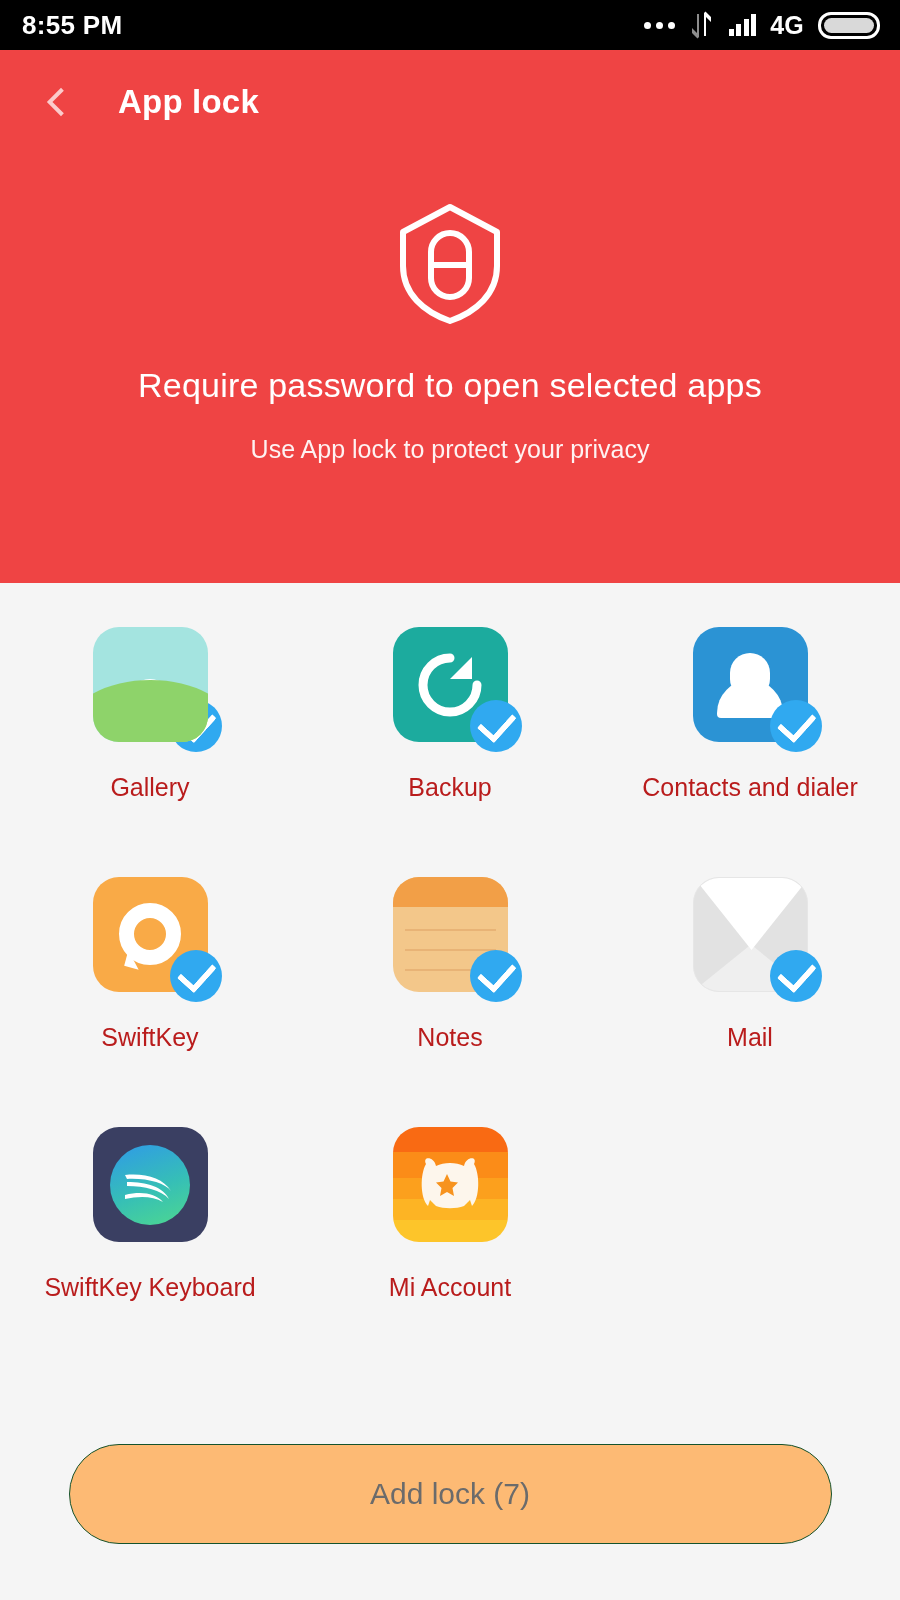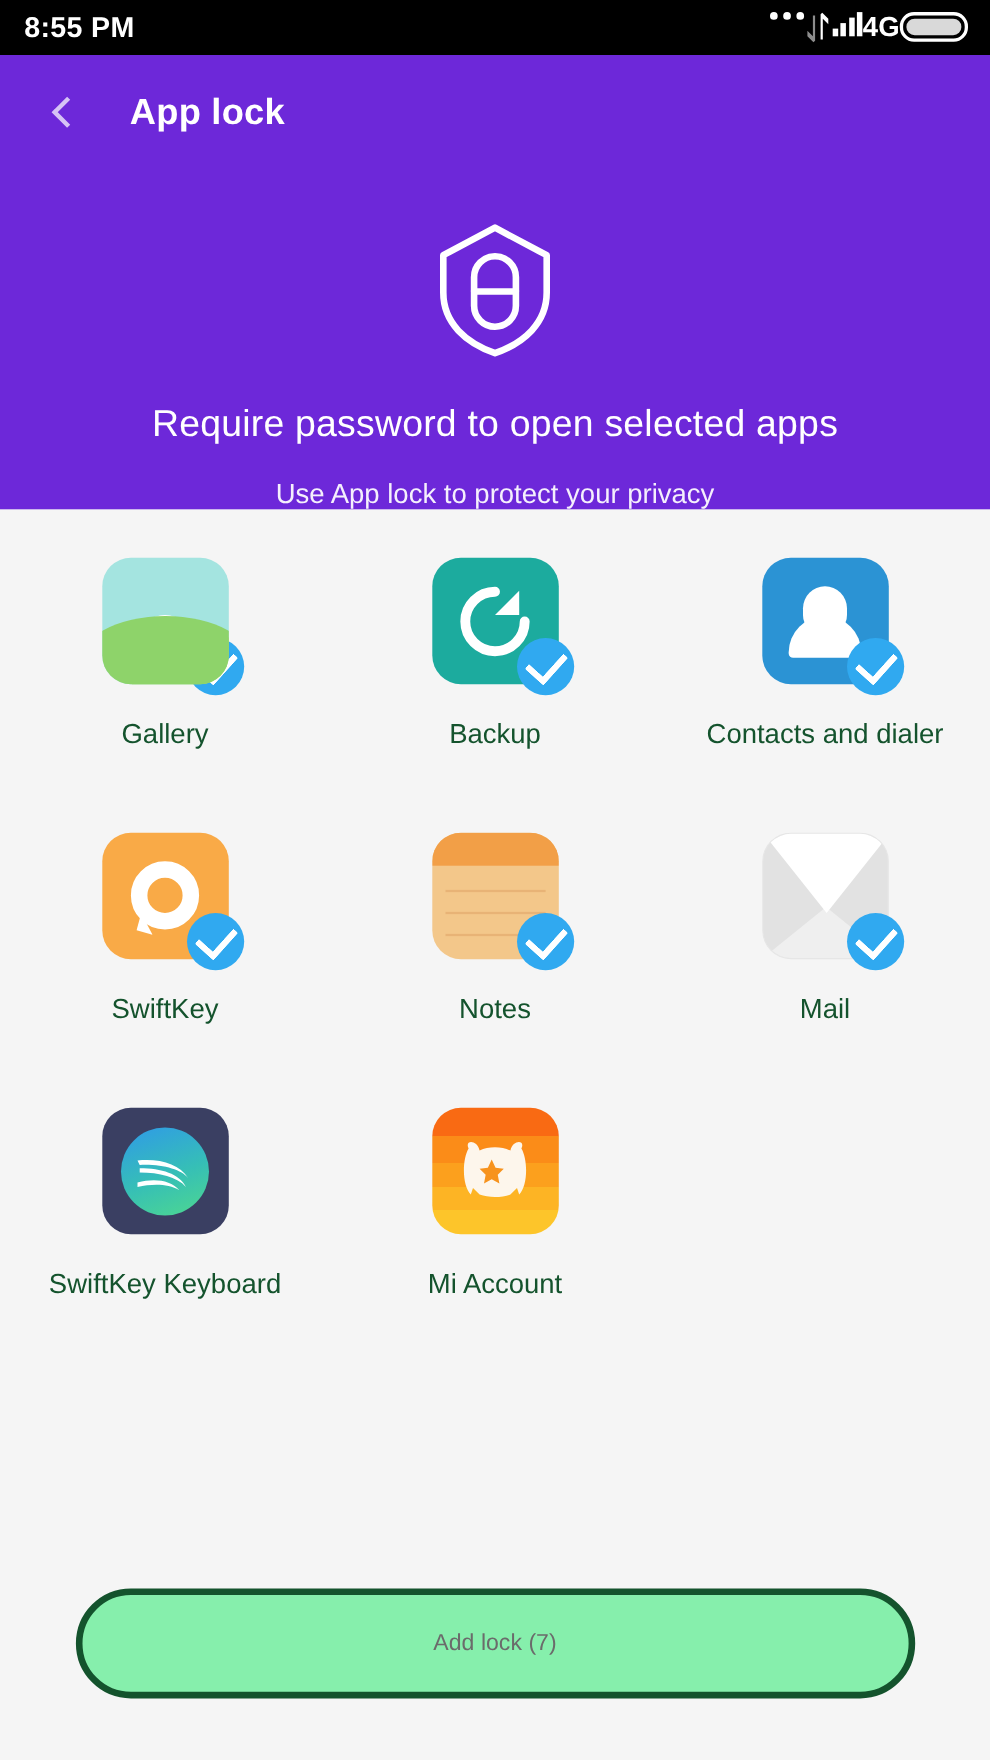--- a/index.html
+++ b/index.html
@@ -11,40 +11,40 @@
     position:relative;
   }
 
   
   .statusbar{
     height:50px; background:#000; color:#fff;
     display:flex; align-items:center; justify-content:space-between;
     padding:0 20px 0 22px;
   }
   .status-time{ font-size:26px; font-weight:bold; letter-spacing:.3px; }
-  .status-right{ display:flex; align-items:flex-start; }
+  .status-right{ display:flex; align-items:center; gap:14px; }
   .dots{ display:flex; gap:5px; align-items:center; }
   .dots i{ width:7px; height:7px; background:#fff; border-radius:50%; display:block; }
   .dataarrow{ display:block; }
   .signal{ display:flex; align-items:flex-end; gap:2.5px; height:22px; }
   .signal i{ width:5px; background:#fff; display:block; }
   .signal i:nth-child(1){ height:7px; }
   .signal i:nth-child(2){ height:12px; }
   .signal i:nth-child(3){ height:17px; }
   .signal i:nth-child(4){ height:22px; }
   .net{ font-size:25px; font-weight:bold; letter-spacing:.2px; }
   .battery{
     width:62px; height:27px; border:3px solid #fff; border-radius:13px;
     position:relative; padding:3px;
   }
   .battery span{ display:block; width:100%; height:100%; background:#d9d9d9; border-radius:8px; }
 
   
   .header{
-    background:#6d28d9; height:413px; position:relative; color:#fff;
+    background:#ef4444; height:533px; position:relative; color:#fff;
   }
   .appbar{ display:flex; align-items:center; height:104px; padding-left:30px; }
   .back-btn{
     width:56px; height:56px; display:flex; align-items:center; justify-content:center;
     cursor:pointer;
   }
   .chev{
     width:20px; height:20px;
     border-left:4px solid rgba(255,255,255,.72);
     border-bottom:4px solid rgba(255,255,255,.72);
@@ -69,21 +69,21 @@
     grid-template-columns:repeat(3,1fr);
     row-gap:0;
   }
   .cell{
     display:flex; flex-direction:column; align-items:center;
     height:250px; cursor:pointer;
   }
   .icon-box{ position:relative; width:115px; height:115px; }
   .icon-shape{ width:115px; height:115px; border-radius:26px; overflow:hidden; position:relative; }
   .app-label{
-    margin-top:31px; font-size:25px; color:#14532d; text-align:center;
+    margin-top:31px; font-size:25px; color:#b91c1c; text-align:center;
     white-space:nowrap;
   }
   .check{
     position:absolute; right:-14px; bottom:-10px;
     width:52px; height:52px; border-radius:50%;
     background:#30a9f0; display:flex; align-items:center; justify-content:center;
   }
   .check::after{
     content:""; display:block; width:17px; height:28px;
     border-right:6px solid #fff; border-bottom:6px solid #fff;
@@ -170,24 +170,24 @@
   
   .ic-mi{
     background:linear-gradient(180deg,#f96a13 0%,#f96a13 22%,#fb8c18 22%,#fb8c18 44%,
       #fca01d 44%,#fca01d 63%,#fdb424 63%,#fdb424 81%,#fdc52a 81%,#fdc52a 100%);
     display:flex; align-items:center; justify-content:center;
   }
 
   
   .footer{ position:absolute; left:0; right:0; bottom:56px; display:flex; justify-content:center; }
   .addlock{
-    width:763px; height:100px; background:#86efac;
-    border:6px solid #14532d; border-radius:50px;
+    width:763px; height:100px; background:#fdba74;
+    border:1px solid #14532d; border-radius:50px;
     display:flex; align-items:center; justify-content:center;
-    font-size:21px; color:#6b6b6b; cursor:pointer;
+    font-size:30px; color:#6b6b6b; cursor:pointer;
   }
 </style>
 </head>
 <body>
 
 <div class="statusbar">
   <div class="status-time">8:55 PM</div>
   <div class="status-right">
     <span class="dots">
         <i></i>

